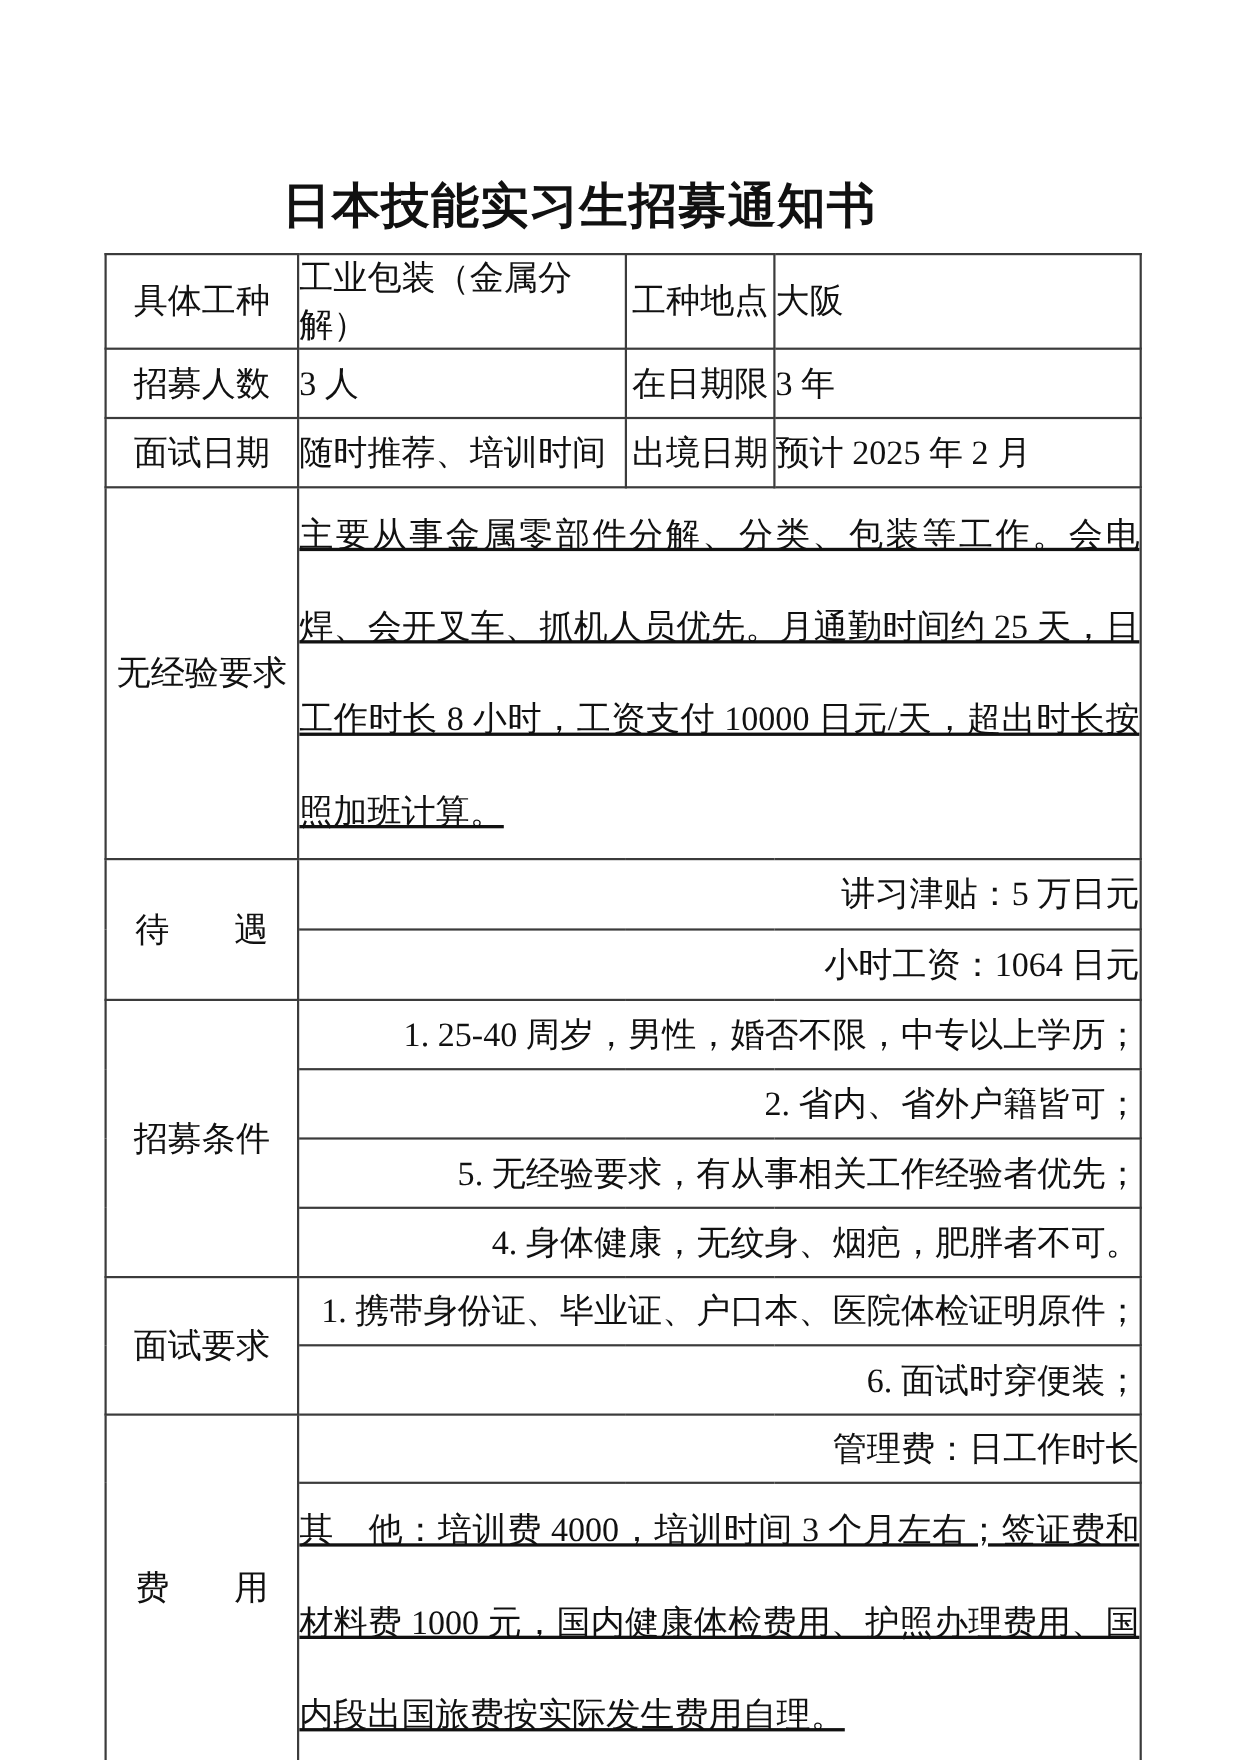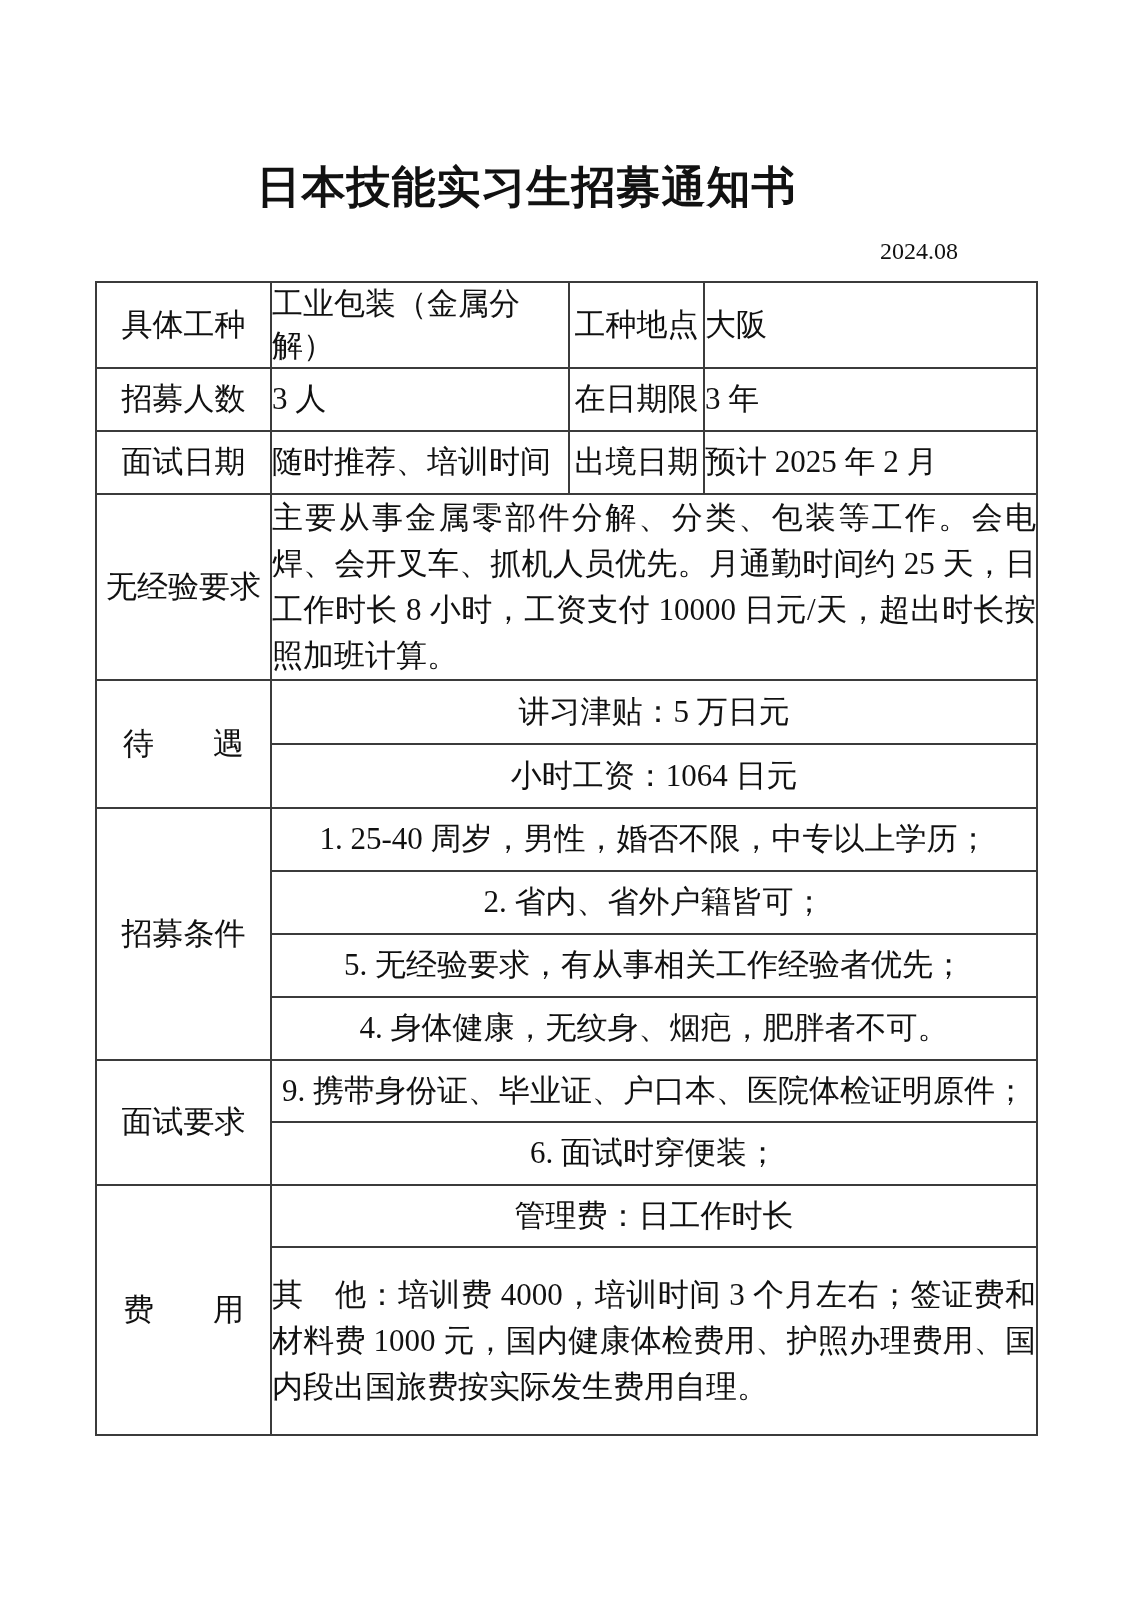--- a/index.html
+++ b/index.html
@@ -44,42 +44,41 @@
     vertical-align: middle;
     overflow: hidden;
     padding: 0;
   }
   col.c1 { width: 175px; }
   col.c2 { width: 298px; }
   col.c3 { width: 135px; }
   col.c4 { width: 333px; }
   td.label  { text-align: center; }
   td.center { }
-  td.line   { text-align: center; padding: 0 8px; }
-  td.para   { text-align: justify; padding: 0 12px 0 8px; line-height: 46px; }
+  td.line   { text-align: right; padding: 0 8px; }
+  td.para   { text-align: justify; padding: 0 12px 0 8px; line-height: 84px; text-decoration: underline; }
   .spread {
     display: inline-block;
     width: 3.9em;
     text-align: justify;
     text-align-last: justify;
   }
   tr.r62  { height: 62px; }
   tr.r63  { height: 63px; }
   tr.r64  { height: 64px; }
   tr.r185 { height: 185px; }
   tr.r188 { height: 188px; }
 </style>
 </head>
 <body>
 
 <div class="page">
 
   <h1 class="title">日本技能实习生招募通知书</h1>
 
-  <div class="date">2024.08</div>
 
   <table class="doc-table">
     <colgroup>
       <col class="c1">
         <col class="c2">
         <col class="c3">
         <col class="c4">
     </colgroup>
     <tbody>
 
@@ -126,21 +125,21 @@
       </tr>
       <tr class="r63">
         <td class="line" colspan="3">5. 无经验要求，有从事相关工作经验者优先；</td>
       </tr>
       <tr class="r63">
         <td class="line" colspan="3">4. 身体健康，无纹身、烟疤，肥胖者不可。</td>
       </tr>
 
       <tr class="r62">
         <td class="label" rowspan="2">面试要求</td>
-        <td class="line" colspan="3">9. 携带身份证、毕业证、户口本、医院体检证明原件；</td>
+        <td class="line" colspan="3">1. 携带身份证、毕业证、户口本、医院体检证明原件；</td>
       </tr>
       <tr class="r63">
         <td class="line" colspan="3">6. 面试时穿便装；</td>
       </tr>
 
       <tr class="r62">
         <td class="label" rowspan="2"><span class="spread">费用</span></td>
         <td class="line" colspan="3">管理费：日工作时长</td>
       </tr>
       <tr class="r188">

